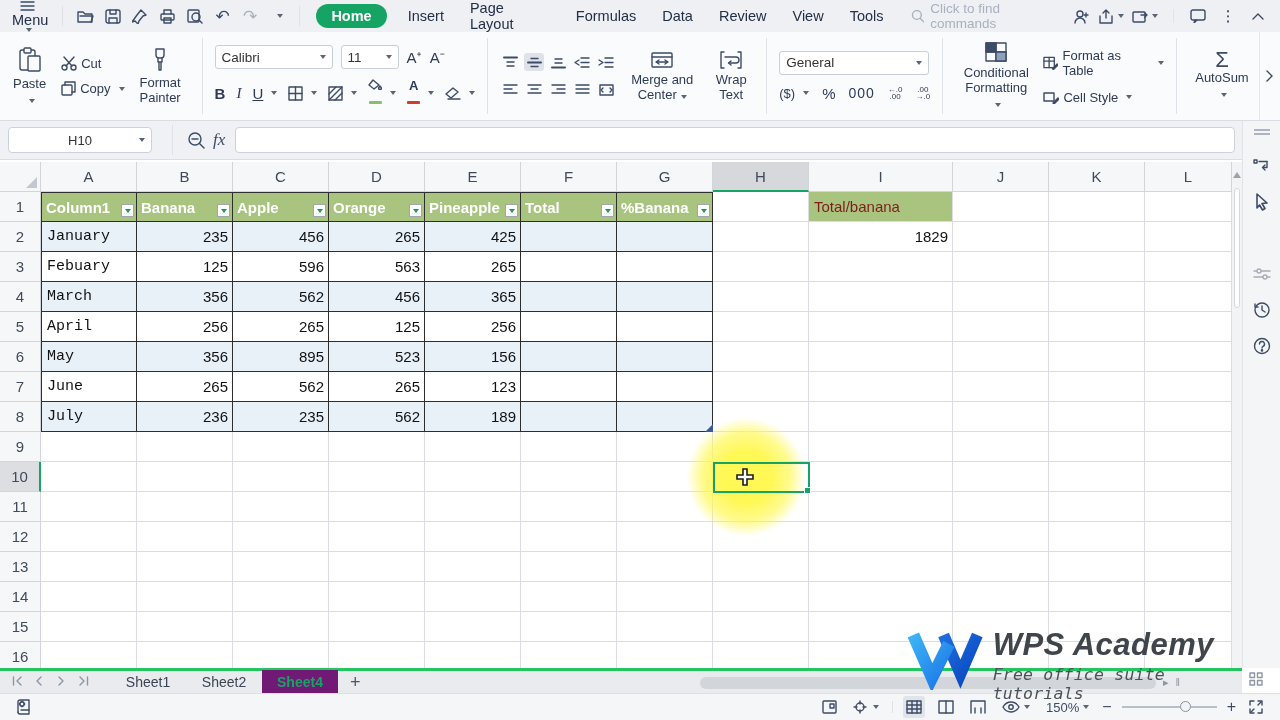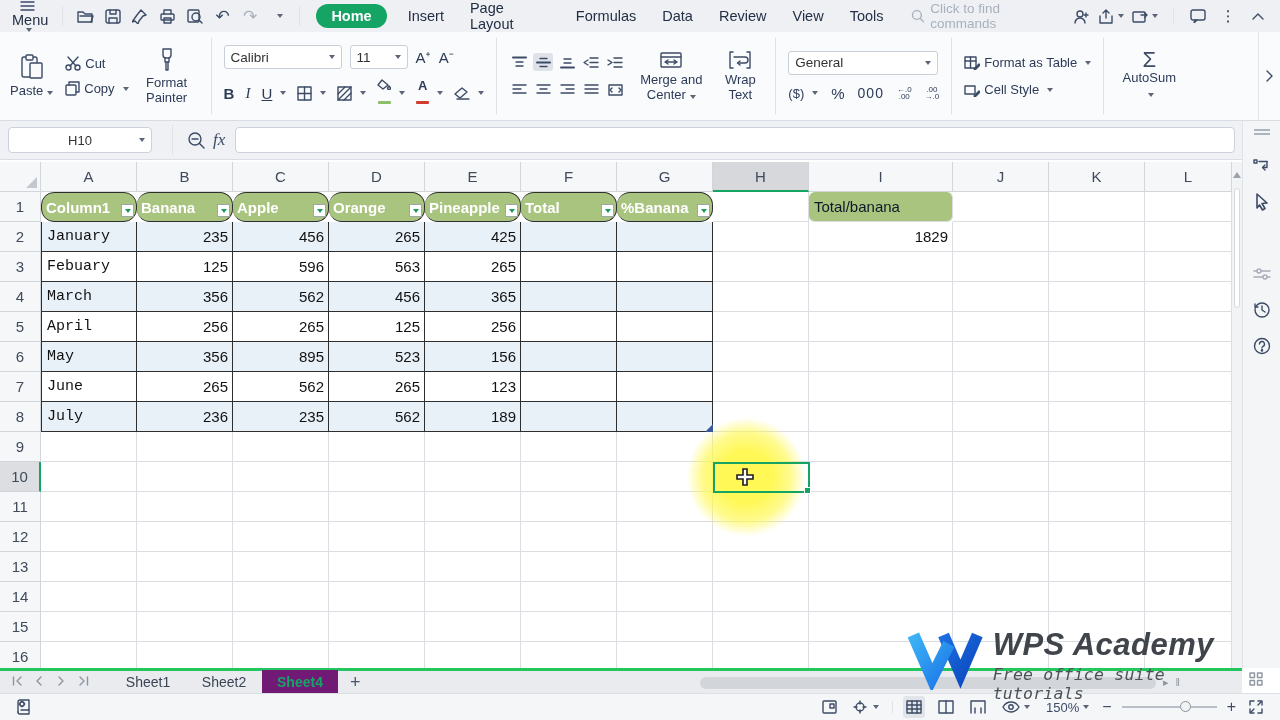--- a/index.html
+++ b/index.html
@@ -58,22 +58,22 @@
   
   #grid { position:absolute; top:162px; left:0; width:1232px; height:506px; display:grid; background:#fff; overflow:hidden; }
   .cell { border-right:1px solid #dadde2; border-bottom:1px solid #dadde2; background:#fff;
           font-size:15px; color:#121212; display:flex; align-items:center; overflow:hidden; position:relative; }
   .num { justify-content:flex-end; padding-right:4px; }
   .txt { padding-left:5px;font-family:Liberation Mono, monospace; }
   .tcell { border-right-color:#2e2e2e; border-bottom-color:#2e2e2e; }
   .band { background:var(--band); }
   .bl { border-left:1px solid #2e2e2e; }
   .thead { background:var(--hdrGreen); border-right-color:#2e2e2e; border-bottom-color:#2e2e2e;
-           border-top:1px solid #2e2e2e; color:#fff; font-weight:bold; padding-left:4px;border-radius:13px; }
-  .sidehdr { background:var(--hdrGreen); color:#0f172a; padding-left:5px;border-radius:6px; }
+           border-top:1px solid #2e2e2e; color:#fff; font-weight:bold; padding-left:4px; }
+  .sidehdr { background:var(--hdrGreen); color:#7f1d1d; padding-left:5px; }
   .filterbtn { position:absolute; right:2px; bottom:4px; width:13px; height:13px; background:#fff;
                border:1px solid #9fa6ad; display:flex; align-items:center; justify-content:center; }
   .tri { width:0; height:0; border-left:3px solid transparent; border-right:3px solid transparent;
          border-top:4px solid #1c9a5f; }
   .colhdr,.rowhdr,.corner { background:#f6f7f9; color:#3f4a5a; display:flex; align-items:center;
       justify-content:center; font-size:15px; border-right:1px solid #d2d6db; border-bottom:1px solid #d2d6db; }
   .corner { position:relative; }
   .corner::after { content:""; position:absolute; right:3px; bottom:3px; width:0; height:0;
       border-left:11px solid transparent; border-bottom:11px solid #c3c8ce; }
   .selcol { background:#d6d8dc; border-bottom:2px solid var(--green); }
@@ -447,20 +447,30 @@
           <span class="fmtglyph">%</span>
           <span class="fmtglyph" style="font-size:14px;letter-spacing:1px">000</span>
           <span class="microdec">←.0<br>.00</span>
           <span class="microdec">.00<br>→.0</span>
         </div>
       </div>
     </div>
     <div class="vdiv"></div>
 
     <div class="rgroup">
+      <div class="bigbtn" style="width:86px">
+        <svg class="ic" width="22" height="20" viewBox="0 0 22 20">
+            <rect x="1" y="1" width="20" height="18"></rect>
+            <line x1="11" y1="1" x2="11" y2="19"></line>
+            <line x1="1" y1="10" x2="21" y2="10"></line>
+            <rect x="1" y="1" width="10" height="9" style="fill:#3c4b66"></rect>
+            <rect x="11" y="10" width="10" height="9" style="fill:#8ea0bd"></rect>
+          </svg>
+        <span><span>Conditional</span><br><span>Formatting</span><span class="dArr"></span></span>
+      </div>
       <div class="vstack" style="gap:12px">
         <div class="smbtn">
           <svg class="ic" width="16" height="14" viewBox="0 0 16 14">
               <rect x="1" y="1" width="11" height="11"></rect>
               <line x1="1" y1="5" x2="12" y2="5"></line>
               <line x1="6.5" y1="1" x2="6.5" y2="12"></line>
               <path d="M10 13l5-5 1 1-5 5z" style="fill:#3c4b66"></path>
             </svg>
           <span>Format as Table</span>
             <span class="dArr"></span>

